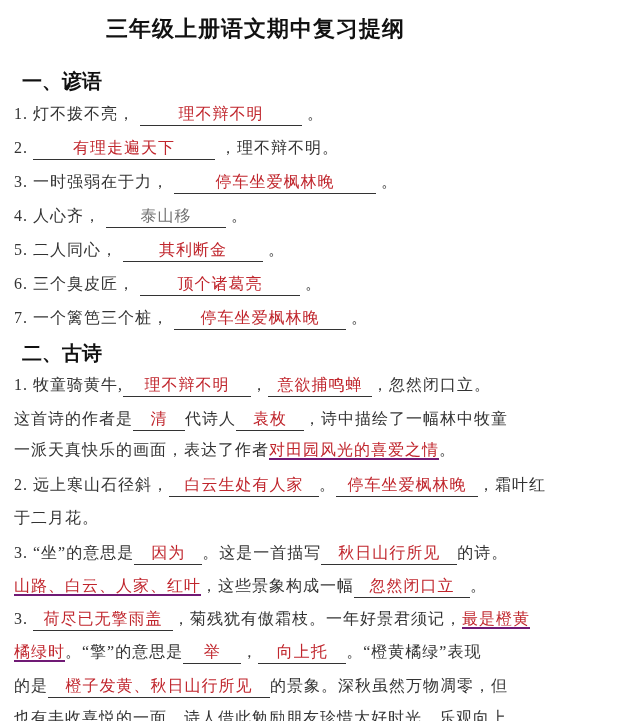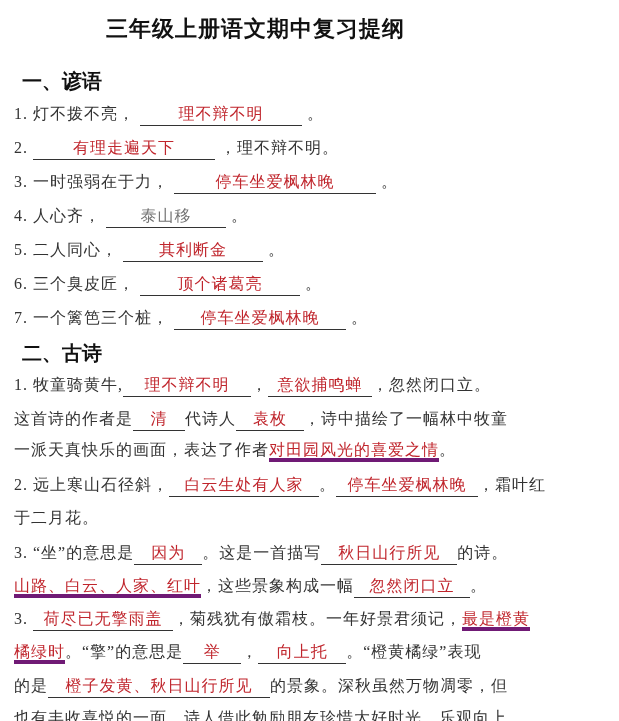--- a/index.html
+++ b/index.html
@@ -17,21 +17,21 @@
   }
   .line {
     position: absolute; left: 14px; font-size: 16px; white-space: nowrap; color: #333;
     letter-spacing: 1px;
     font-family: Liberation Serif, serif;
   }
   .blank {
     display: inline-block; border-bottom: 1px solid #333; text-align: center;
     color: #c0262d; line-height: 22px;
   }
-  .ul { border-bottom: 4px solid #701a75; color: #c0262d; }
+  .ul { border-bottom: 2px solid #701a75; color: #c0262d; }
   .black { color: #737373; }
 </style>
 </head>
 <body>
 
 <div class="title">三年级上册语文期中复习提纲</div>
 
 <div class="heading" style="top:68px">一、谚语</div>
 
 <div class="line" style="top:103px">

